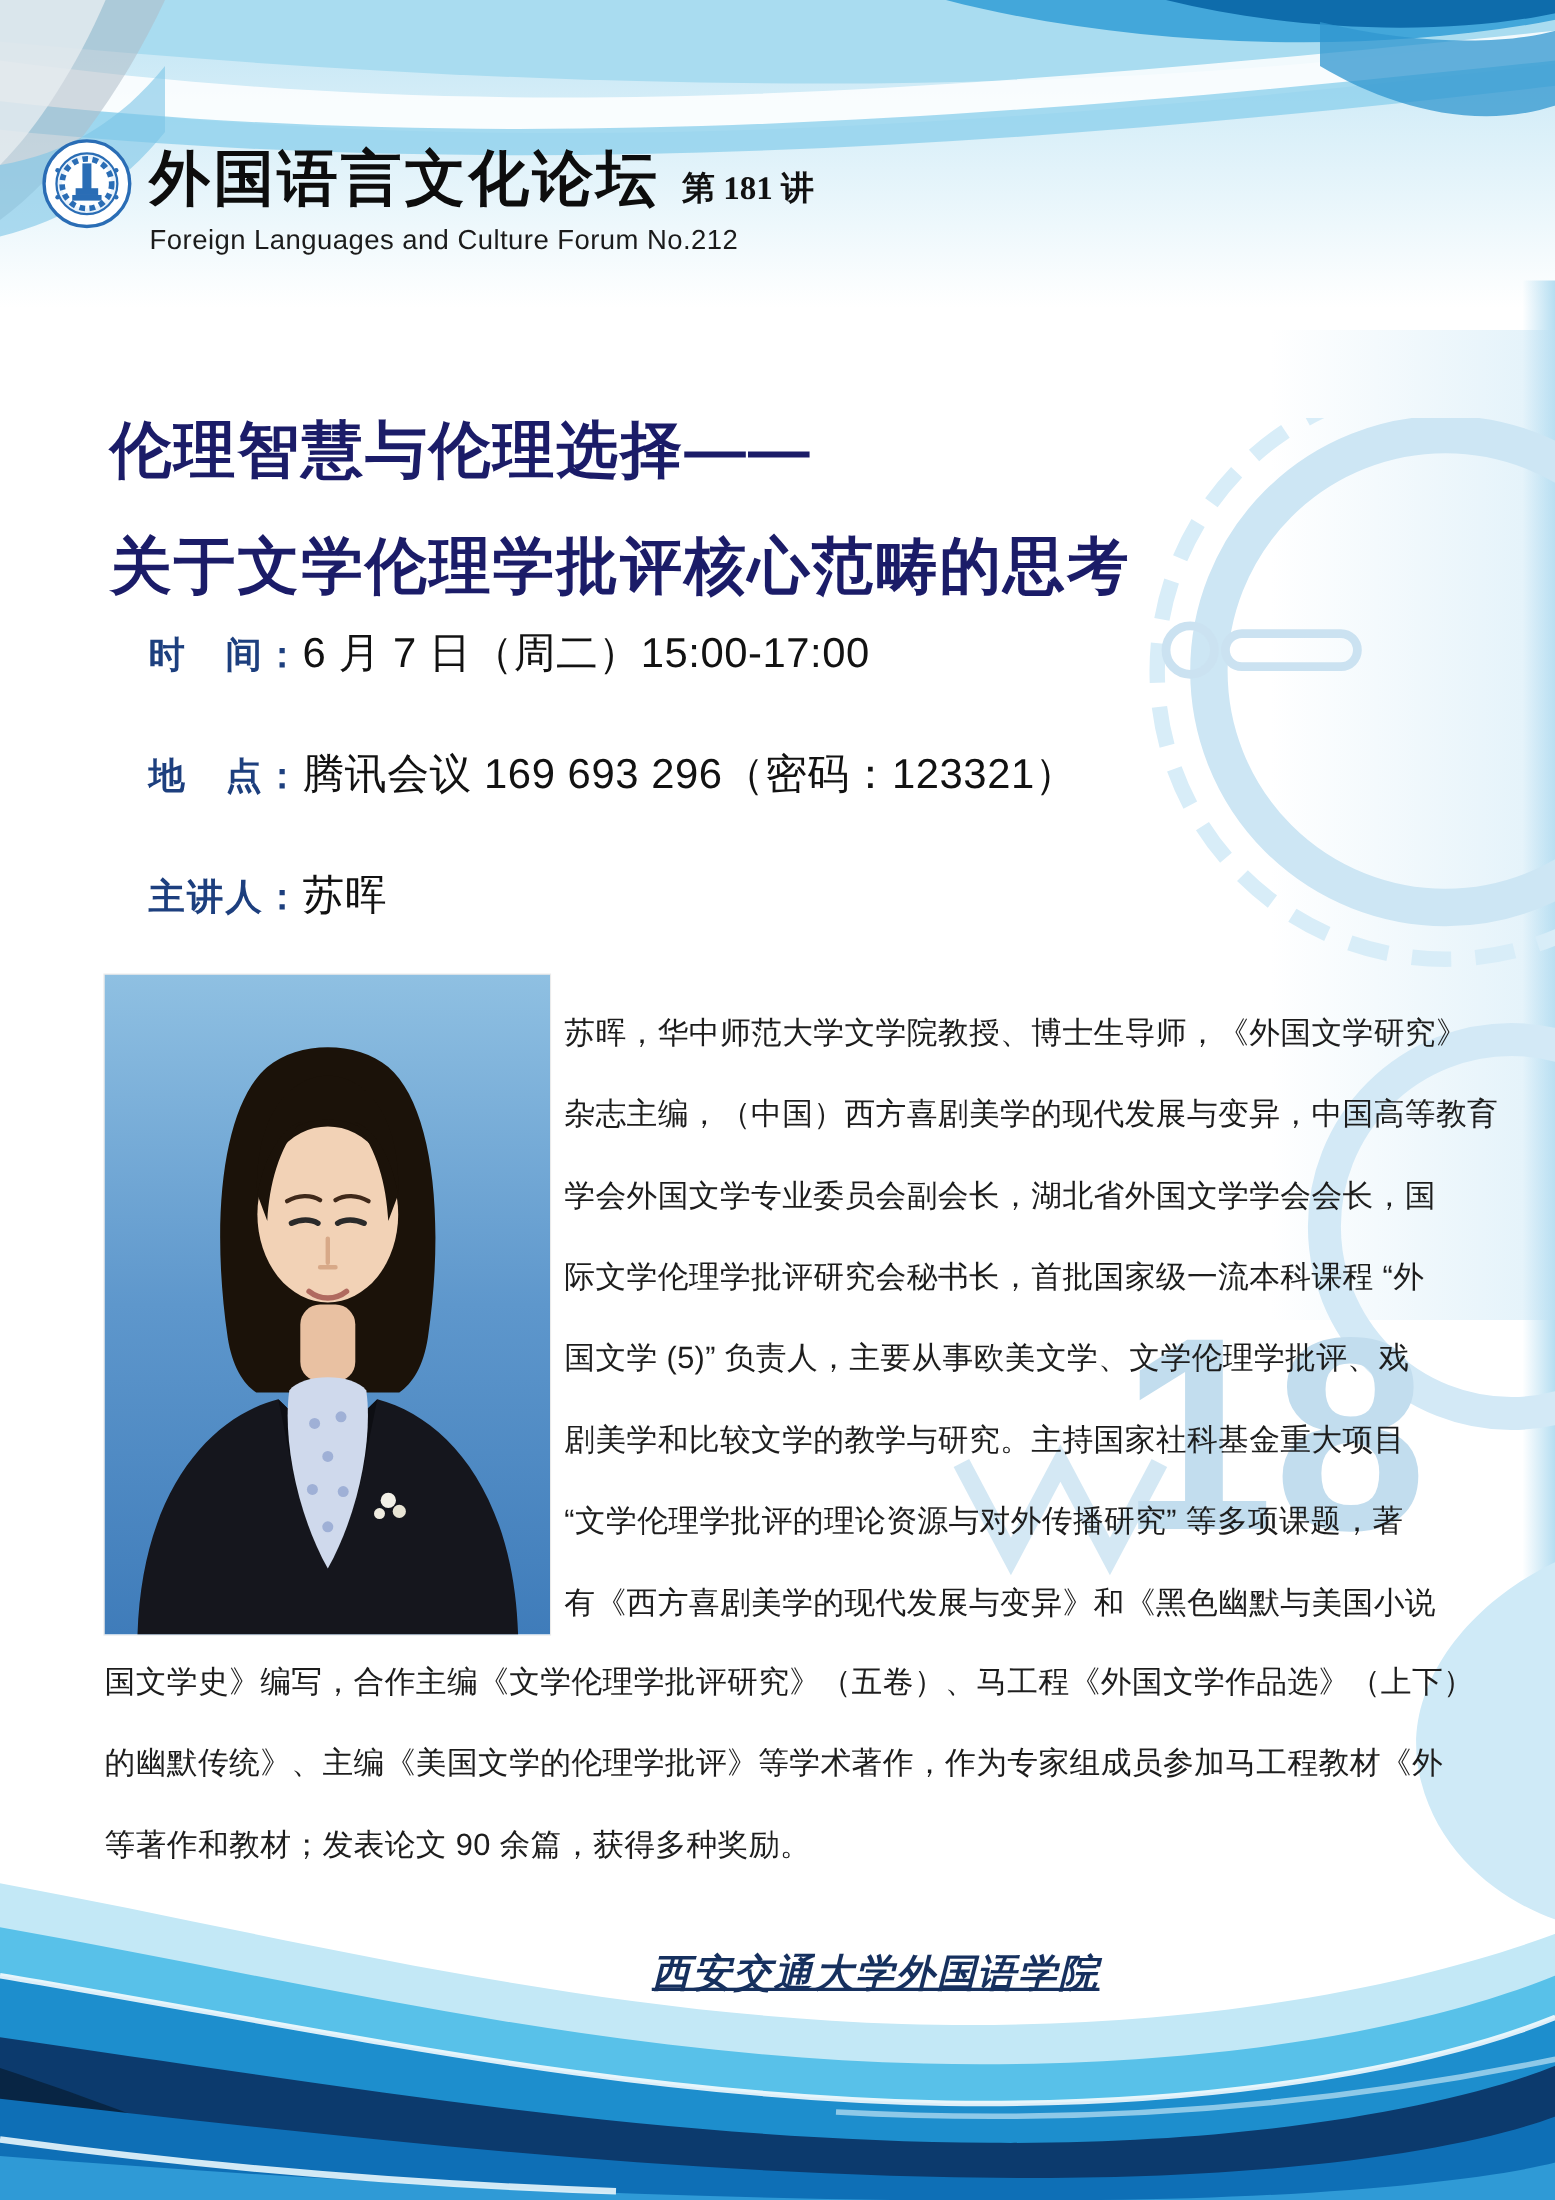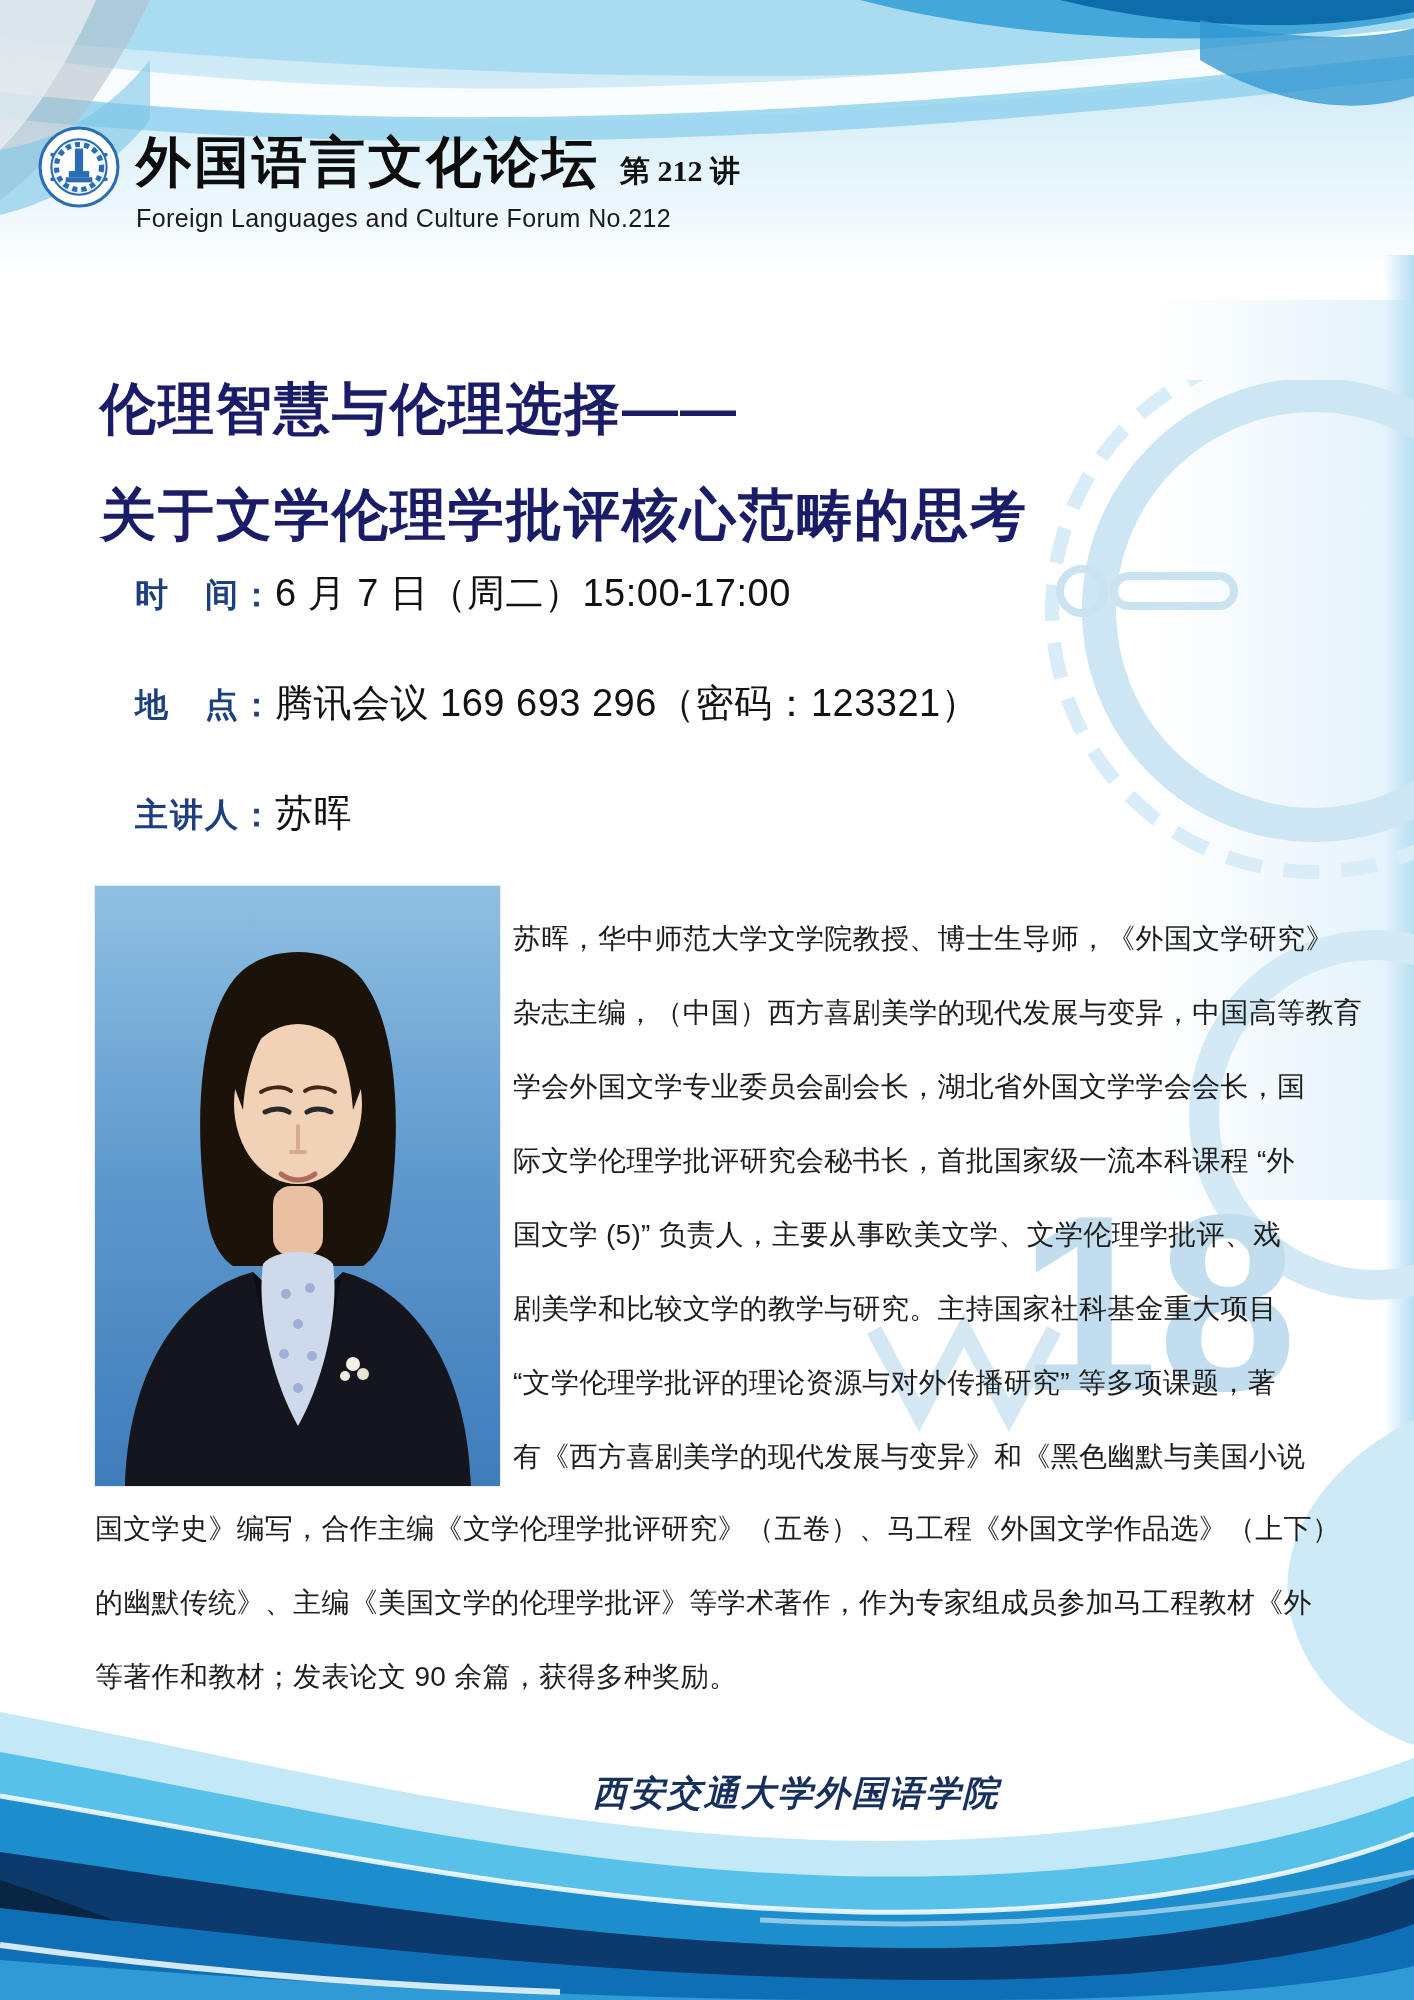--- a/index.html
+++ b/index.html
@@ -31,21 +31,21 @@
   .photo{left:95px;top:886px;width:405px;height:600px;box-shadow:0 0 0 1px rgba(0,0,0,0.08);}
 
   
   .bio-beside{left:513px;top:902px;width:830px;}
   .bio-full{left:95px;top:1492px;width:1240px;}
   .bio-line{font-size:28px;line-height:74px;color:#1d1d1d;white-space:nowrap;letter-spacing:0.3px;}
 
   
   .organizer{left:566px;top:1770px;width:460px;text-align:center;
              font-family:"Liberation Serif",serif;font-style:italic;font-weight:700;
-             font-size:35px;color:#16305e;letter-spacing:2px;white-space:nowrap;}
+             font-size:35px;color:#16305e;letter-spacing:2px;white-space:nowrap;text-decoration:underline;}
 
   .edge-strip{right:0;top:255px;width:30px;height:1180px;
               background:linear-gradient(to left,#a8d8ef,rgba(255,255,255,0));opacity:.85;}
   .edge-wash{right:0;top:300px;width:260px;height:900px;
              background:linear-gradient(to left,rgba(190,225,243,.45),rgba(255,255,255,0));}
 </style>
 </head>
 <body>
 
 <div id="poster">
@@ -92,21 +92,21 @@
       <rect x="30" y="44" width="20" height="6" fill="#2a6db5"></rect>
       <rect x="27" y="50" width="26" height="5" fill="#2a6db5"></rect>
       <circle cx="14" cy="28" r="2" fill="#2a6db5"></circle>
         <circle cx="66" cy="28" r="2" fill="#2a6db5"></circle>
       <circle cx="14" cy="52" r="2" fill="#2a6db5"></circle>
         <circle cx="66" cy="52" r="2" fill="#2a6db5"></circle>
     </svg>
     <div>
       <div class="forum-title-row">
         <span class="forum-title-zh">外国语言文化论坛</span>
-        <span class="forum-no">第 212 讲</span>
+        <span class="forum-no">第 181 讲</span>
       </div>
       <div class="forum-title-en">Foreign Languages and Culture Forum No.212</div>
     </div>
   </div>
 
   <div class="abs content lecture-title">
     <div>伦理智慧与伦理选择——</div>
     <div>关于文学伦理学批评核心范畴的思考</div>
   </div>
 

